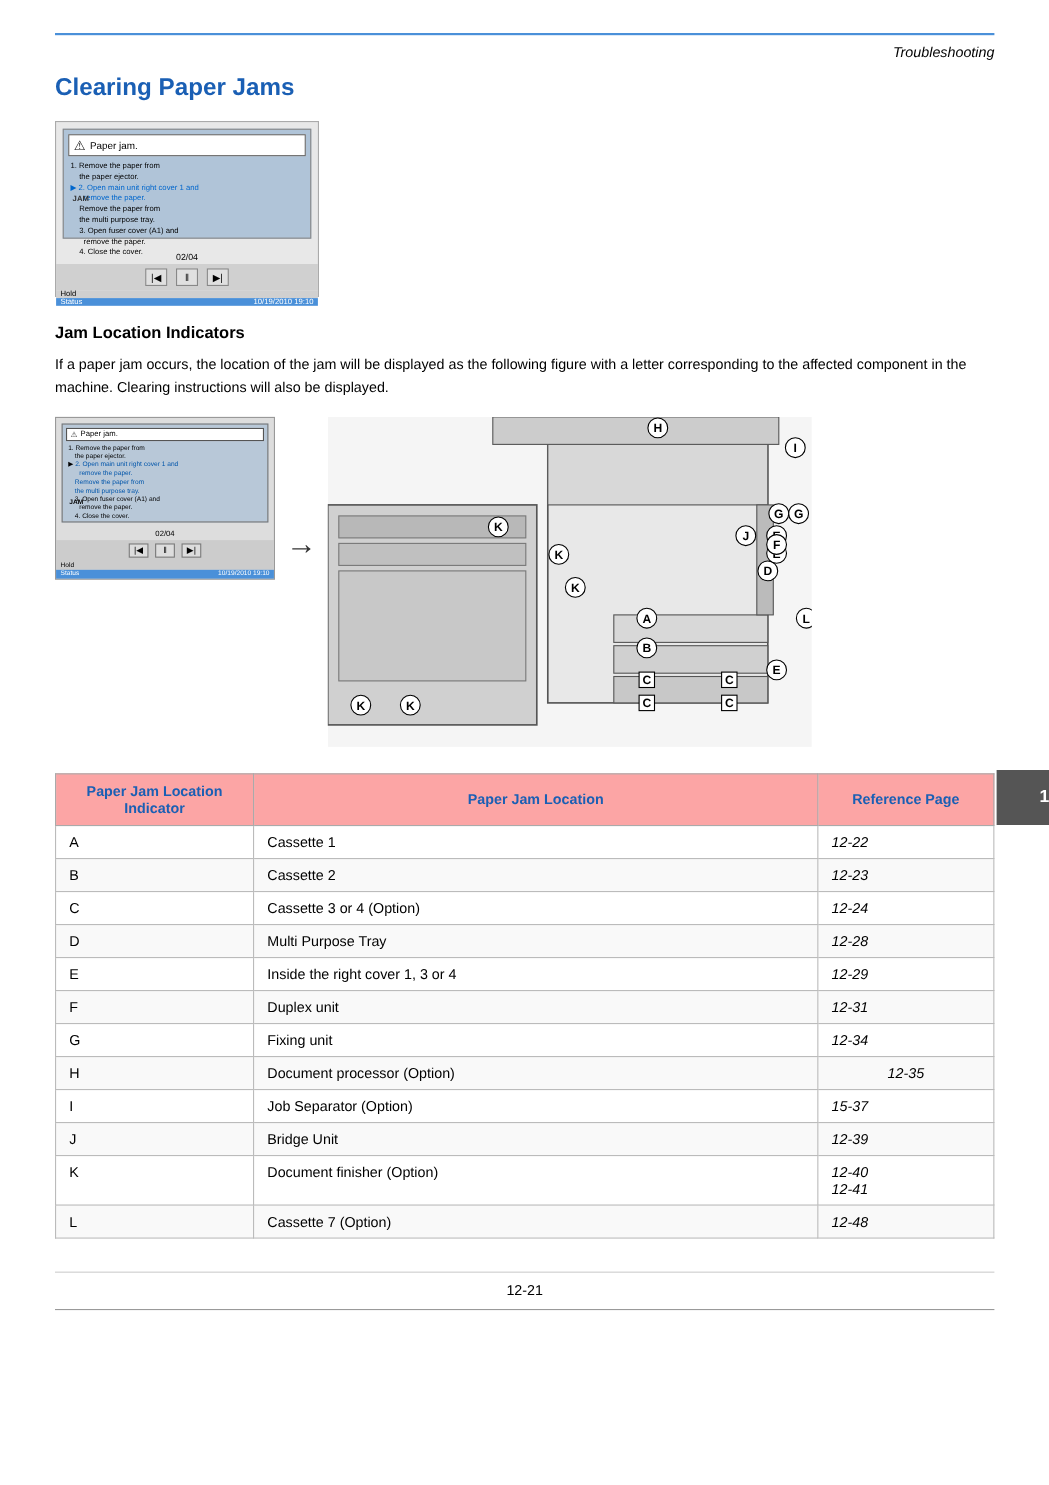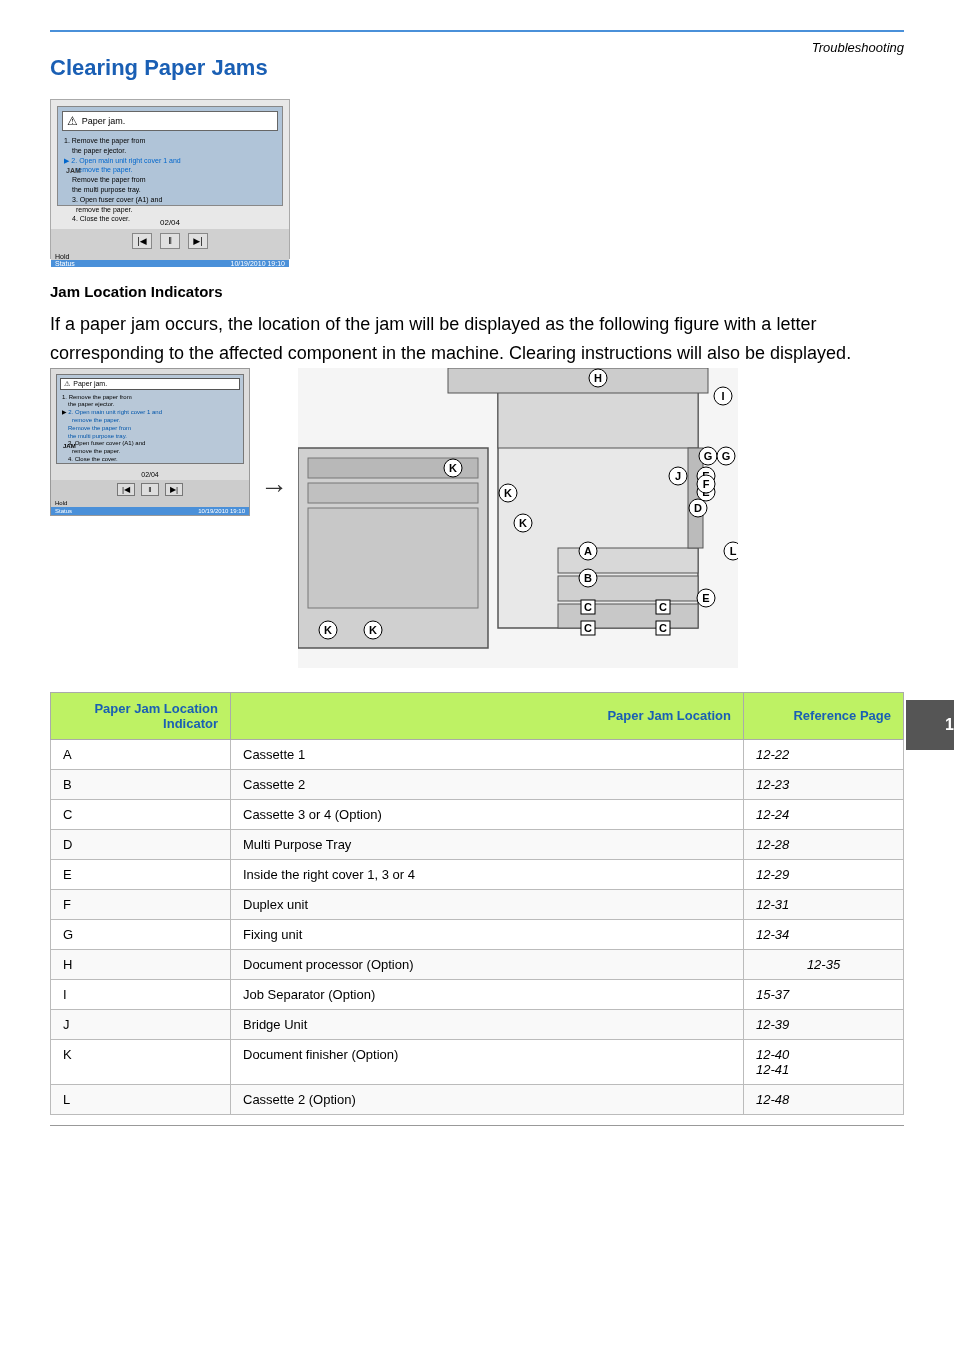--- a/index.html
+++ b/index.html
@@ -21,21 +21,21 @@
     }
 
     .top-rule {
       border-top: 2px solid #4a90d9;
       margin-bottom: 8px;
     }
 
     .header-section {
       display: flex;
       justify-content: flex-end;
-      margin-bottom: 0;
+      margin-bottom: 11px;
     }
 
     .chapter-label {
       font-style: italic;
       font-size: 13px;
       color: #000;
     }
 
     .page-title {
       font-size: 22px;
@@ -154,22 +154,23 @@
     }
 
     .subsection-title {
       font-size: 15px;
       font-weight: bold;
       margin-bottom: 10px;
       color: #000;
     }
 
     .subsection-desc {
-      font-size: 18px;
+      font-size: 13px;
       line-height: 1.6;
+      margin-bottom: 16px;
     }
 
     .diagram-section {
       display: flex;
       gap: 10px;
       margin-bottom: 24px;
       align-items: flex-start;
     }
 
     
@@ -182,26 +183,26 @@
       margin-top: 10px;
     }
 
     .jam-table {
       width: 100%;
       border-collapse: collapse;
       font-size: 13px;
     }
 
     .jam-table th {
-      background: #bef264;
+      background: #fca5a5;
       color: #1a5fb4;
       font-weight: bold;
       padding: 8px 12px;
       border: 1px solid #aaa;
-      text-align: right;
+      text-align: center;
     }
 
     .jam-table td {
       padding: 7px 12px;
       border: 1px solid #bbb;
       vertical-align: top;
     }
 
     .jam-table td.ref-page {
       font-style: italic;
@@ -583,22 +584,23 @@
             <td class="ref-page" style="white-space: pre-line;">12-39</td>
           </tr>
           <tr>
             <td>K</td>
             <td>Document finisher (Option)</td>
             <td class="ref-page" style="white-space: pre-line;">12-40
 12-41</td>
           </tr>
           <tr>
             <td>L</td>
-            <td>Cassette 2 (Option)</td>
+            <td>Cassette 7 (Option)</td>
             <td class="ref-page" style="white-space: pre-line;">12-48</td>
           </tr>
         </tbody>
     </table>
   </div>
 
+  <div class="page-number">12-21</div>
   <div class="bottom-rule"></div>
 
 </div>
 
 </body></html>

